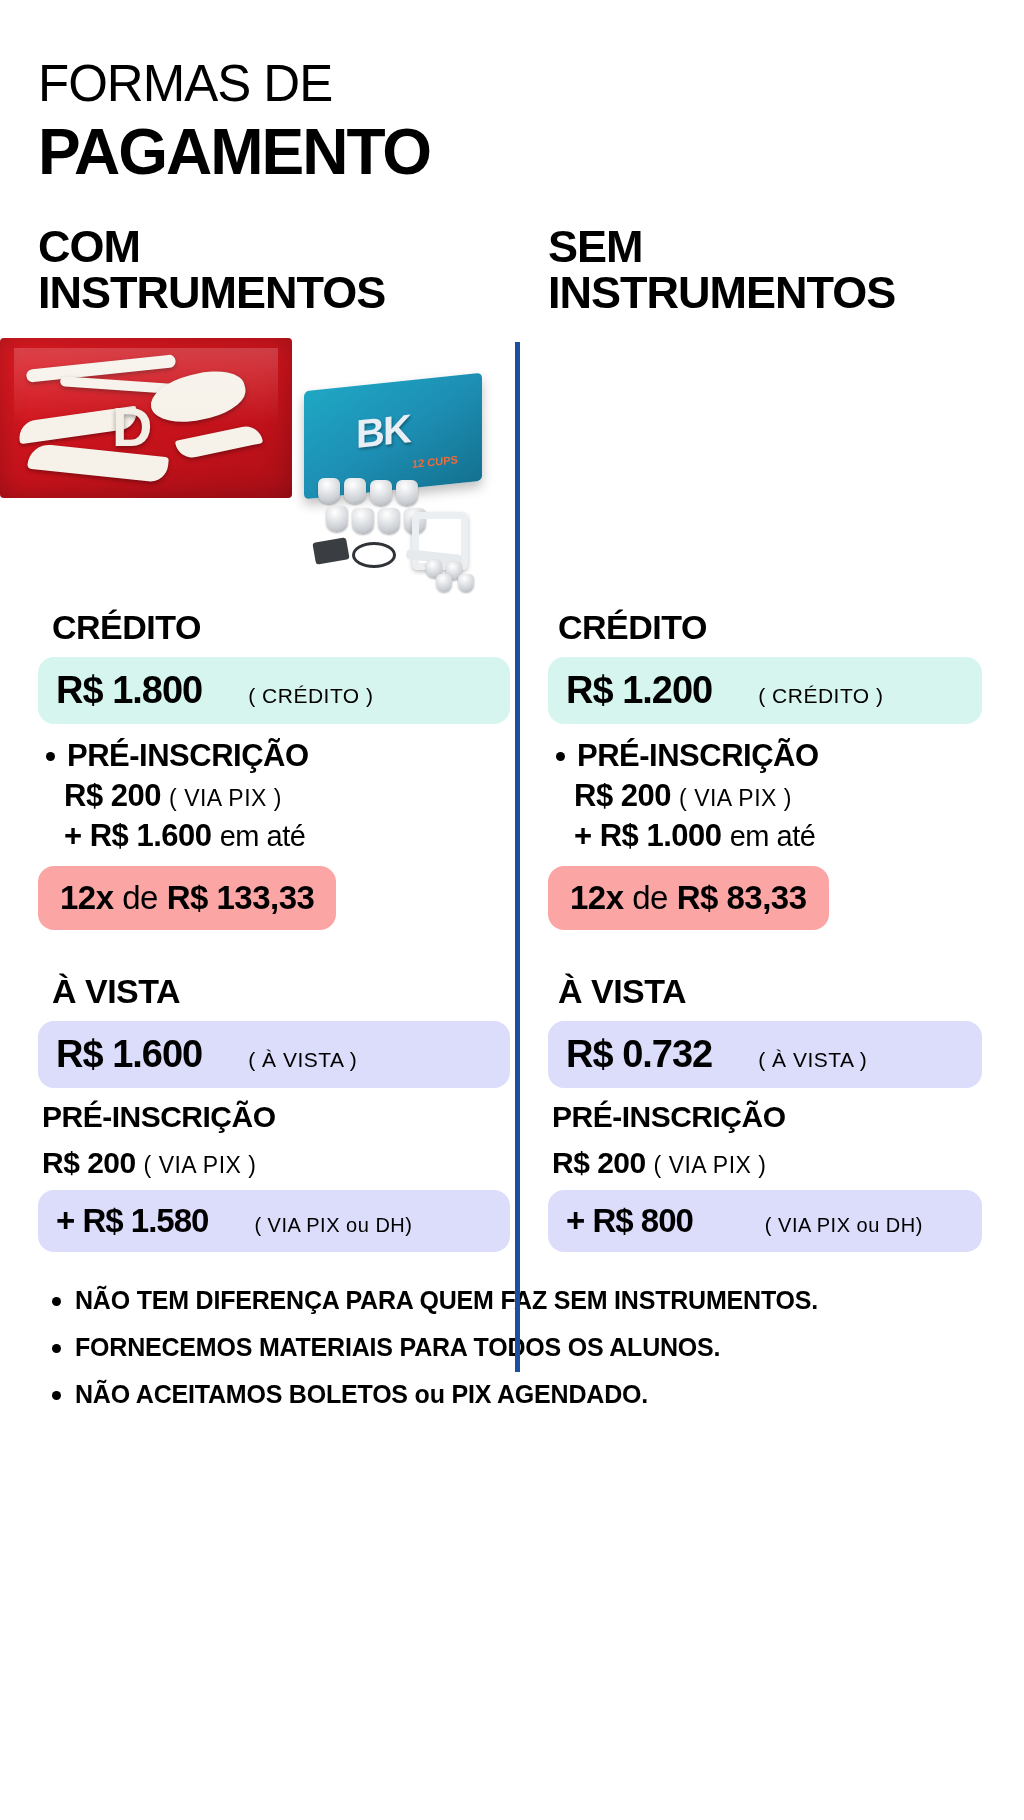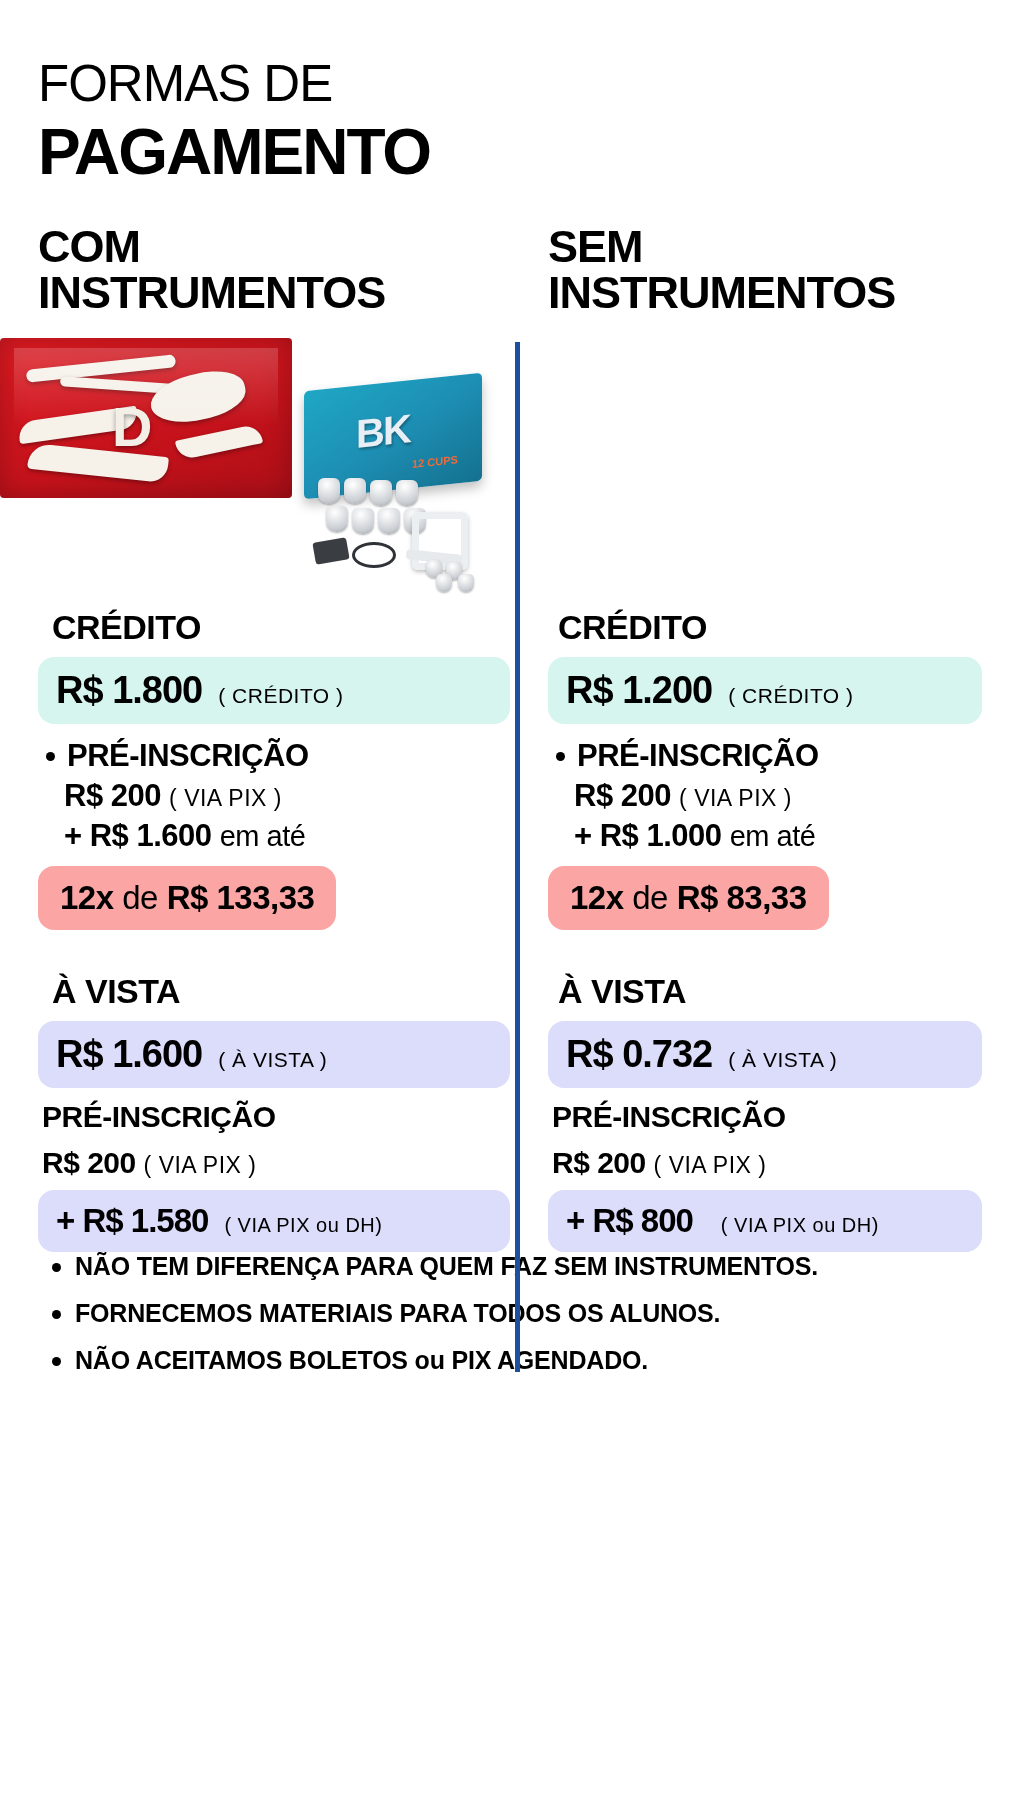--- a/index.html
+++ b/index.html
@@ -206,37 +206,38 @@
     margin: 16px 0 10px 14px;
     letter-spacing: -0.5px;
   }
   .section-label.right-col { margin-left: 10px; }
 
   .pill {
     border-radius: 16px;
     padding: 12px 18px;
     display: flex;
     align-items: baseline;
-    gap: 16px;
+    gap: 2px;
     box-sizing: border-box;
   }
   .pill-mint { background: #d7f5ef; }
   .pill-lav  { background: #dcdcfb; }
 
   .price-big {
     font-size: 38px;
     font-weight: 800;
     letter-spacing: -1px;
     white-space: nowrap;
   }
   .price-note {
     font-size: 21px;
     font-weight: 400;
     letter-spacing: 0.5px;
     white-space: nowrap;
+    margin-left: 44px;
   }
 
   .bullet-row {
     display: flex;
     align-items: flex-start;
     gap: 12px;
     margin: 14px 0 0 8px;
   }
   .dot {
     width: 9px;
@@ -288,20 +289,21 @@
     font-weight: 400;
     font-size: 23px;
     letter-spacing: 0.5px;
   }
 
   .spacer-sm { height: 10px; }
   .spacer-md { height: 26px; }
 
   
   .footer {
+    margin-top: 34px;
     padding-left: 14px;
   }
   .footer-row {
     display: flex;
     align-items: flex-start;
     gap: 14px;
     margin-bottom: 18px;
   }
   .footer-dot {
     width: 9px;

